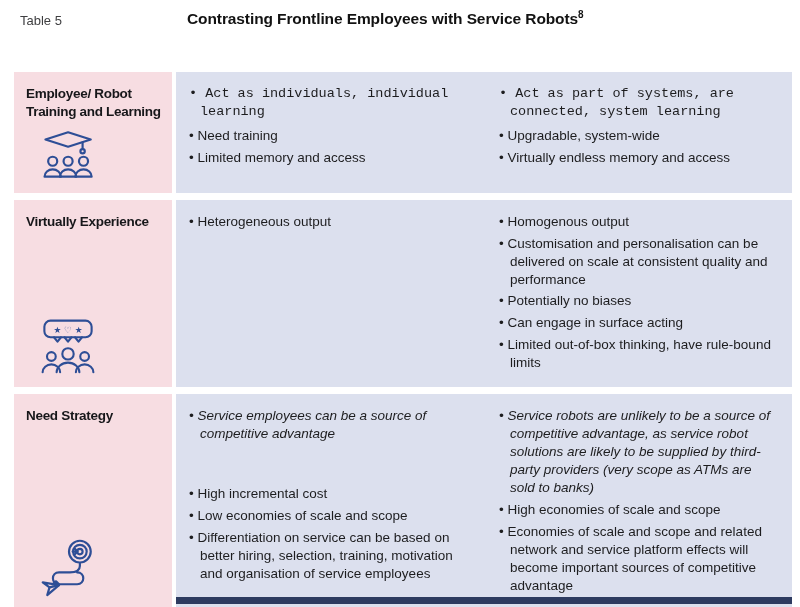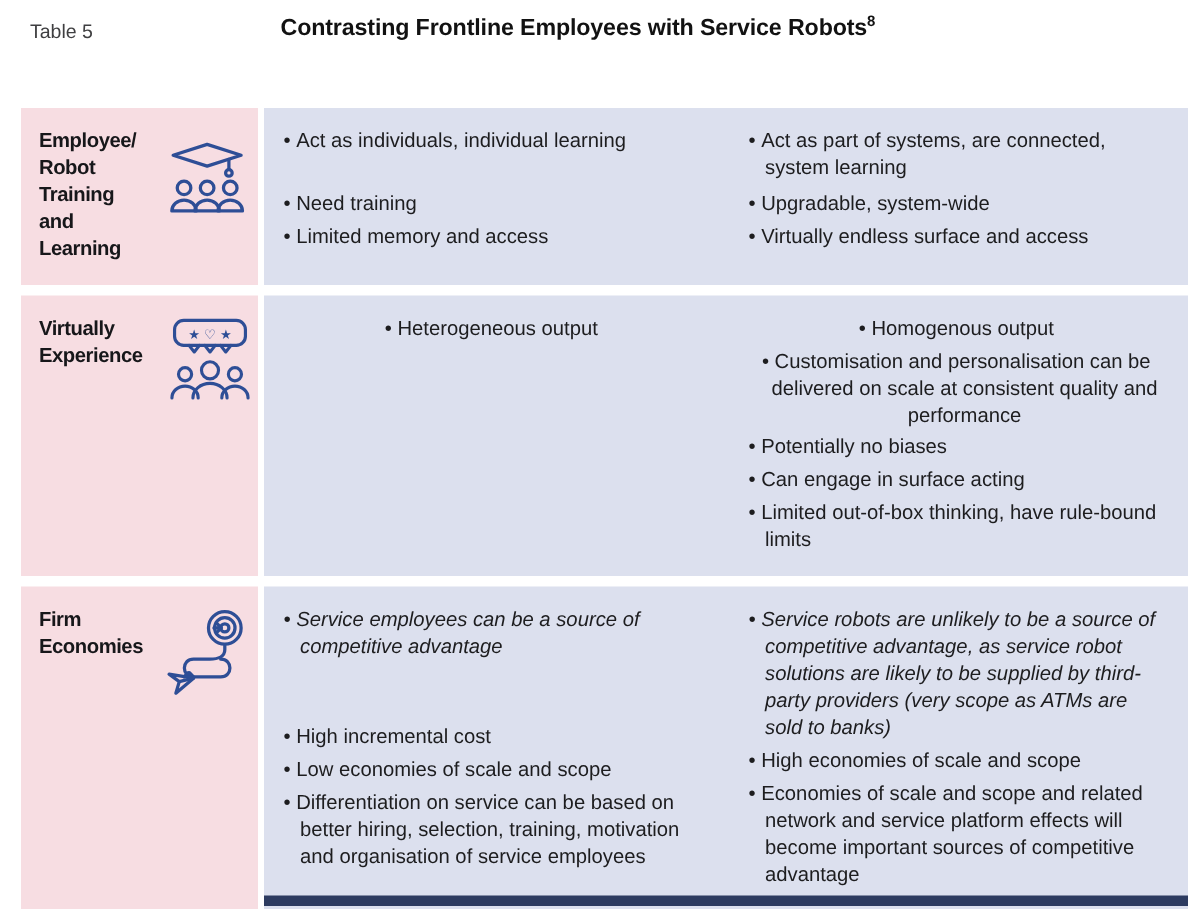--- a/index.html
+++ b/index.html
@@ -18,36 +18,36 @@
   .tbl { position:absolute; left:14px; top:72px; width:778px; }
   .row { display:flex; margin-bottom:7px; }
   .row.r1 { min-height:118px; }
   .row.r2 { min-height:187px; }
   .row.r3 { min-height:204px; }
 
   .cat {
     width:158px; min-width:158px; margin-right:4px;
     background:#f7dde2;
     padding:13px 4px 12px 12px;
-    display:flex; flex-direction:row; justify-content:space-between; align-items:flex-start;
+    display:flex; flex-direction:column; justify-content:space-between; align-items:flex-start;
   }
   .cat h3 { margin:0; font-size:13.5px; line-height:18px; font-weight:bold; color:#17171a; letter-spacing:-0.3px; max-width:142px; }
   .cat .icon { margin-left:14px; flex:0 0 auto; }
   .row.r1 .cat .icon { margin-top:6px; }
 
   .content { flex:1; background:#dce0ee; display:flex; }
   .col { flex:1; padding:13px 18px 10px 13px; }
   .col.right { padding-left:15px; padding-right:16px; }
 
   ul { list-style:none; margin:0; padding:0; font-size:13.5px; line-height:18px; color:#1d1d1f; }
   li { padding-left:11px; text-indent:-11px; margin-bottom:4px; }
   li::before { content:"\2022\00a0"; }
 
-  .ga1 { min-height:42px; }
-  .ga2 { min-height:79px;text-align:center; }
+  .ga1 { min-height:42px;font-family:Liberation Mono, monospace; }
+  .ga2 { min-height:79px; }
   .ga3 { min-height:78px;font-style:italic; }
 
   .footer-bar { position:absolute; left:176px; top:597px; width:616px; height:7px; background:#2d3b60; }
 
   svg { display:block; }
 </style>
 </head>
 <body>
 
 <div class="table-label">Table 5</div>
@@ -81,21 +81,21 @@
           <li>Need training</li>
           <li>Limited memory and access</li>
         </ul>
       </div>
       <div class="col right">
         <ul class="ga1">
           <li>Act as part of systems, are connected, system learning</li>
         </ul>
         <ul>
           <li>Upgradable, system-wide</li>
-          <li>Virtually endless surface and access</li>
+          <li>Virtually endless memory and access</li>
         </ul>
       </div>
     </div>
   </div>
 
   <div class="row r2">
     <div class="cat">
       <h3>Virtually Experience</h3>
       <span class="icon">
         <svg width="56" height="58" viewBox="0 0 64 64" fill="none" stroke="#2e4e96" stroke-width="2.4" stroke-linecap="round" stroke-linejoin="round">
@@ -128,21 +128,21 @@
           <li>Potentially no biases</li>
           <li>Can engage in surface acting</li>
           <li>Limited out-of-box thinking, have rule-bound limits</li>
         </ul>
       </div>
     </div>
   </div>
 
   <div class="row r3">
     <div class="cat">
-      <h3>Firm Economies</h3>
+      <h3>Need Strategy</h3>
       <span class="icon">
         <svg width="58" height="60" viewBox="0 0 64 66" fill="none" stroke="#2e4e96" stroke-width="2.4" stroke-linecap="round" stroke-linejoin="round">
           <circle cx="44" cy="16" r="12"></circle>
           <circle cx="44" cy="16" r="7.5"></circle>
           <circle cx="44" cy="16" r="3"></circle>
           <path d="M36 16 l5 0 m-2.5 -3 l3 3 -3 3"></path>
           <path d="M44 29 v3 c0 5 -5 7 -11 7 h-12 c-9 0 -9 13 0 13 h20 c9 0 9 -13 0 -13"></path>
           <path d="M21 52 l-3 -3 m-4 3 l3 -3"></path>
           <path d="M3 50 L21 53 L8 64 L10.5 55.5 Z"></path>
           <path d="M21 53 L10.5 55.5"></path>

